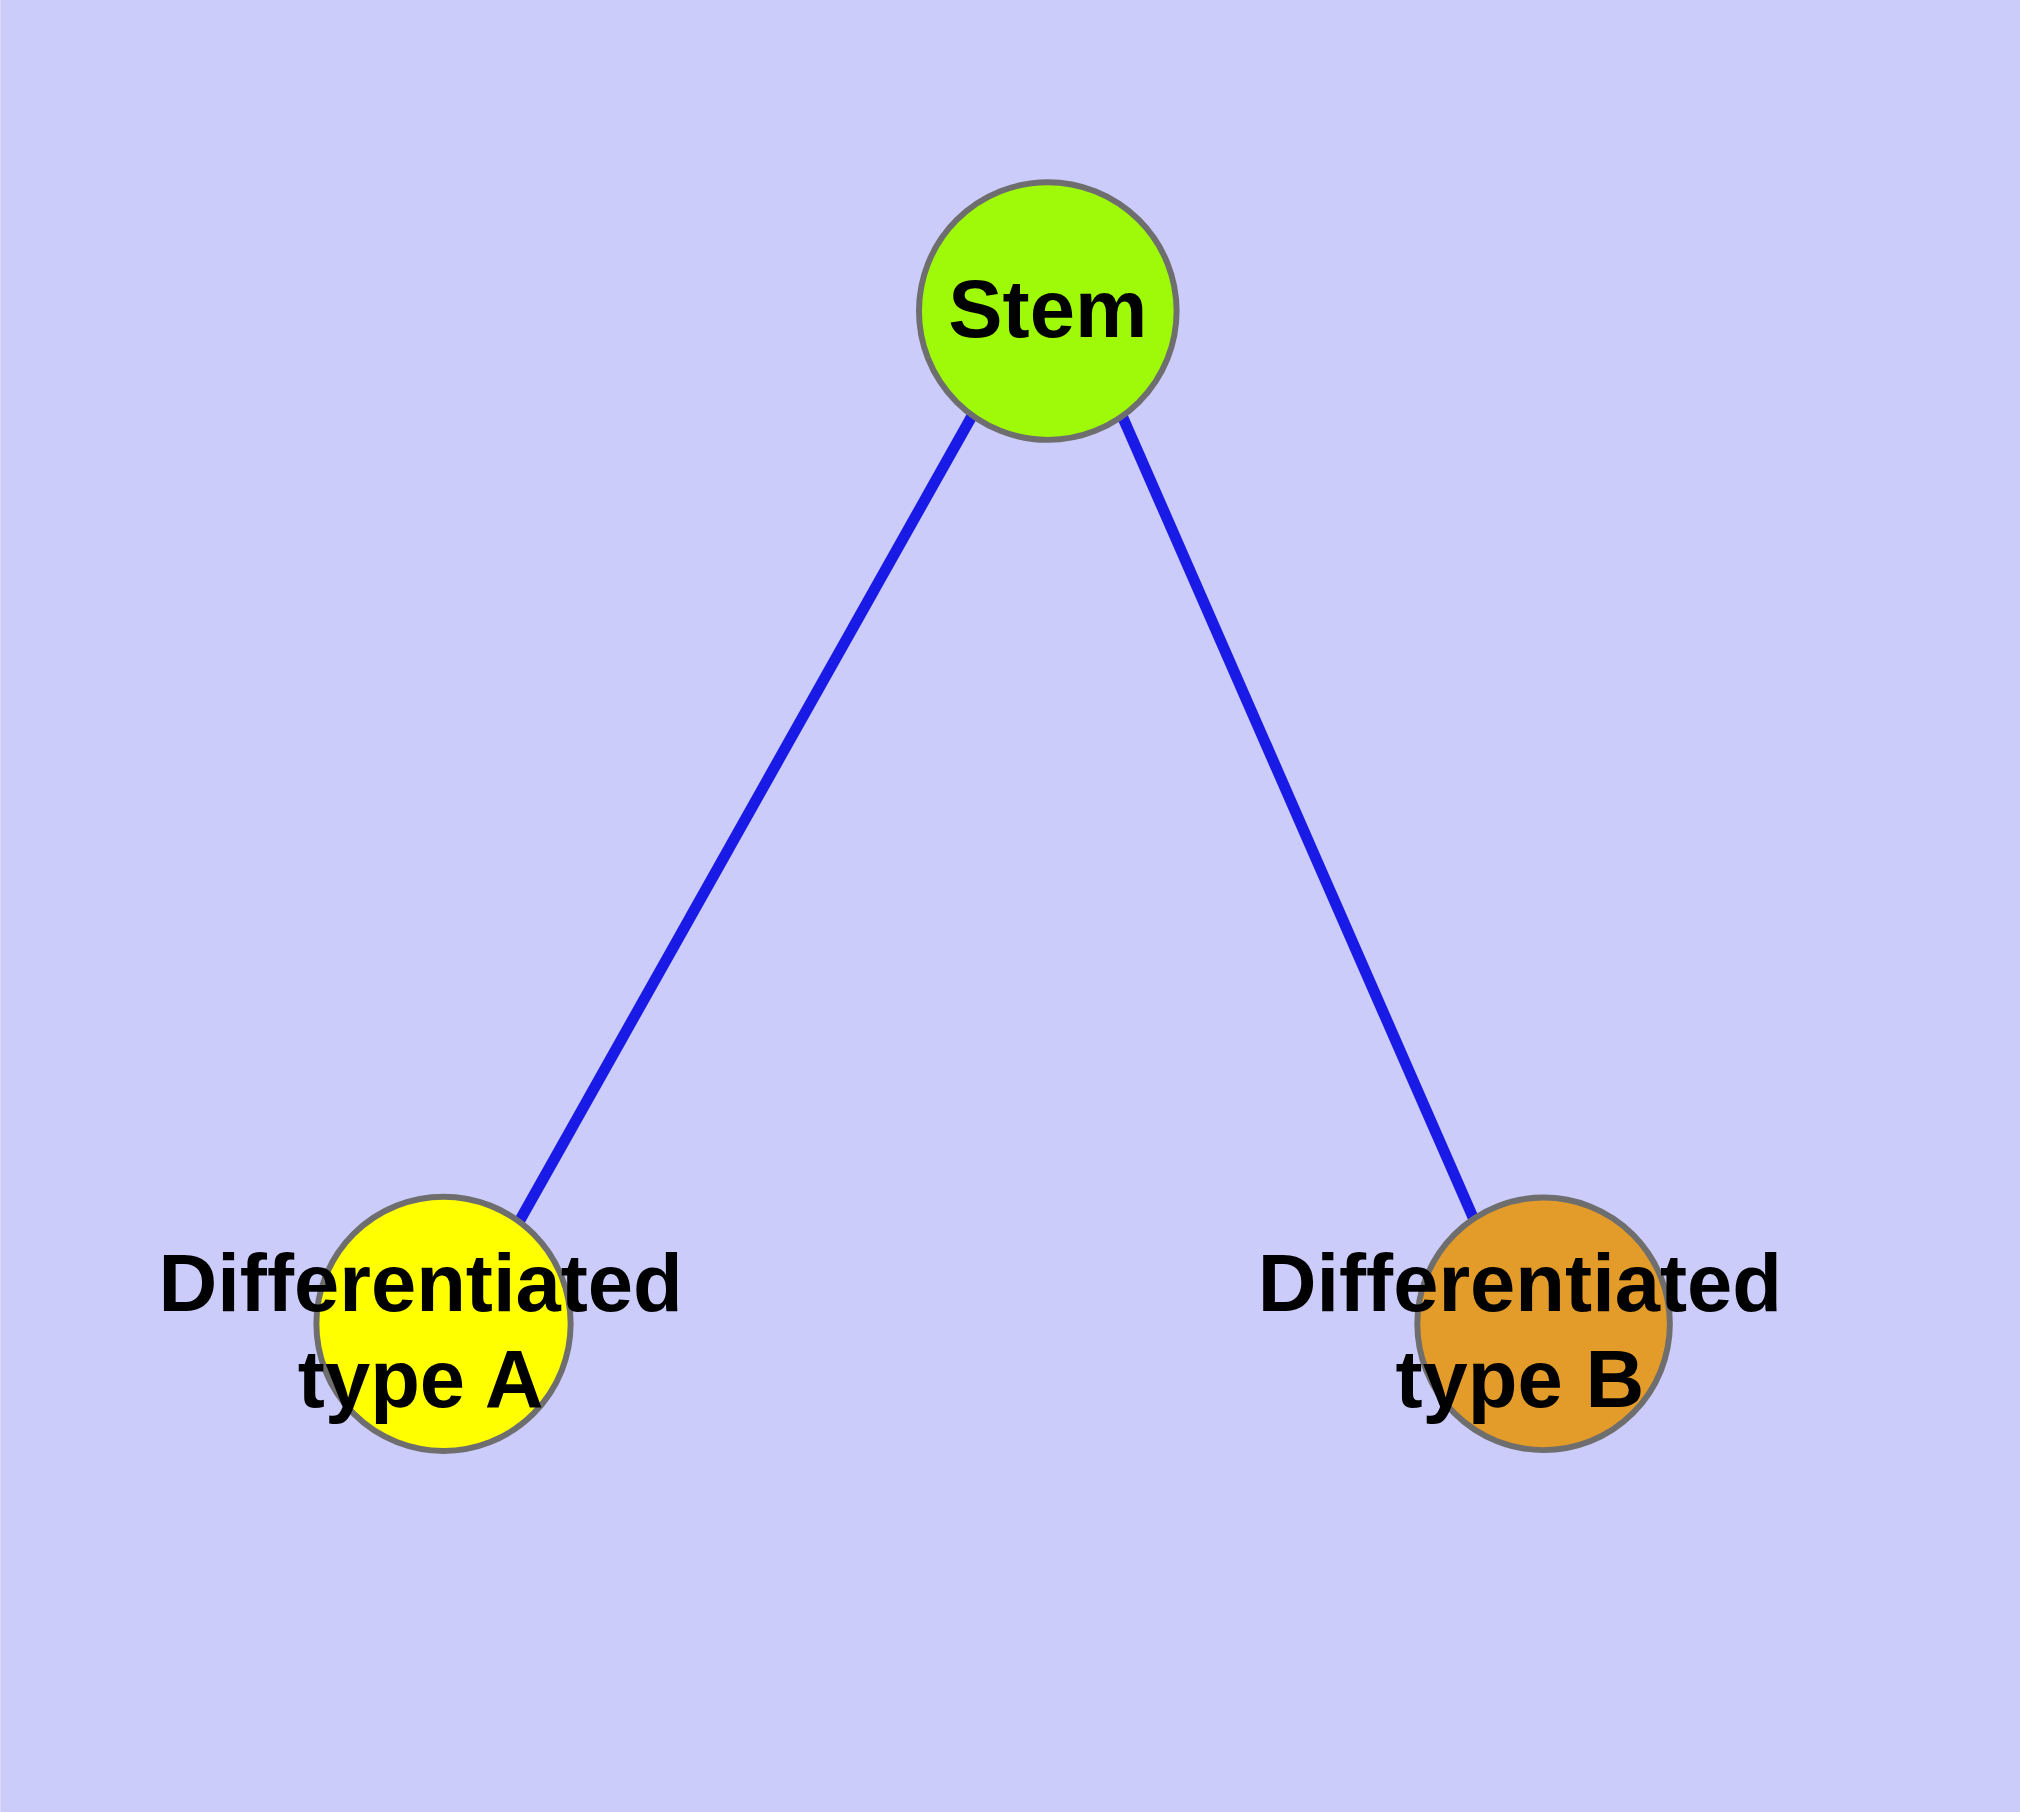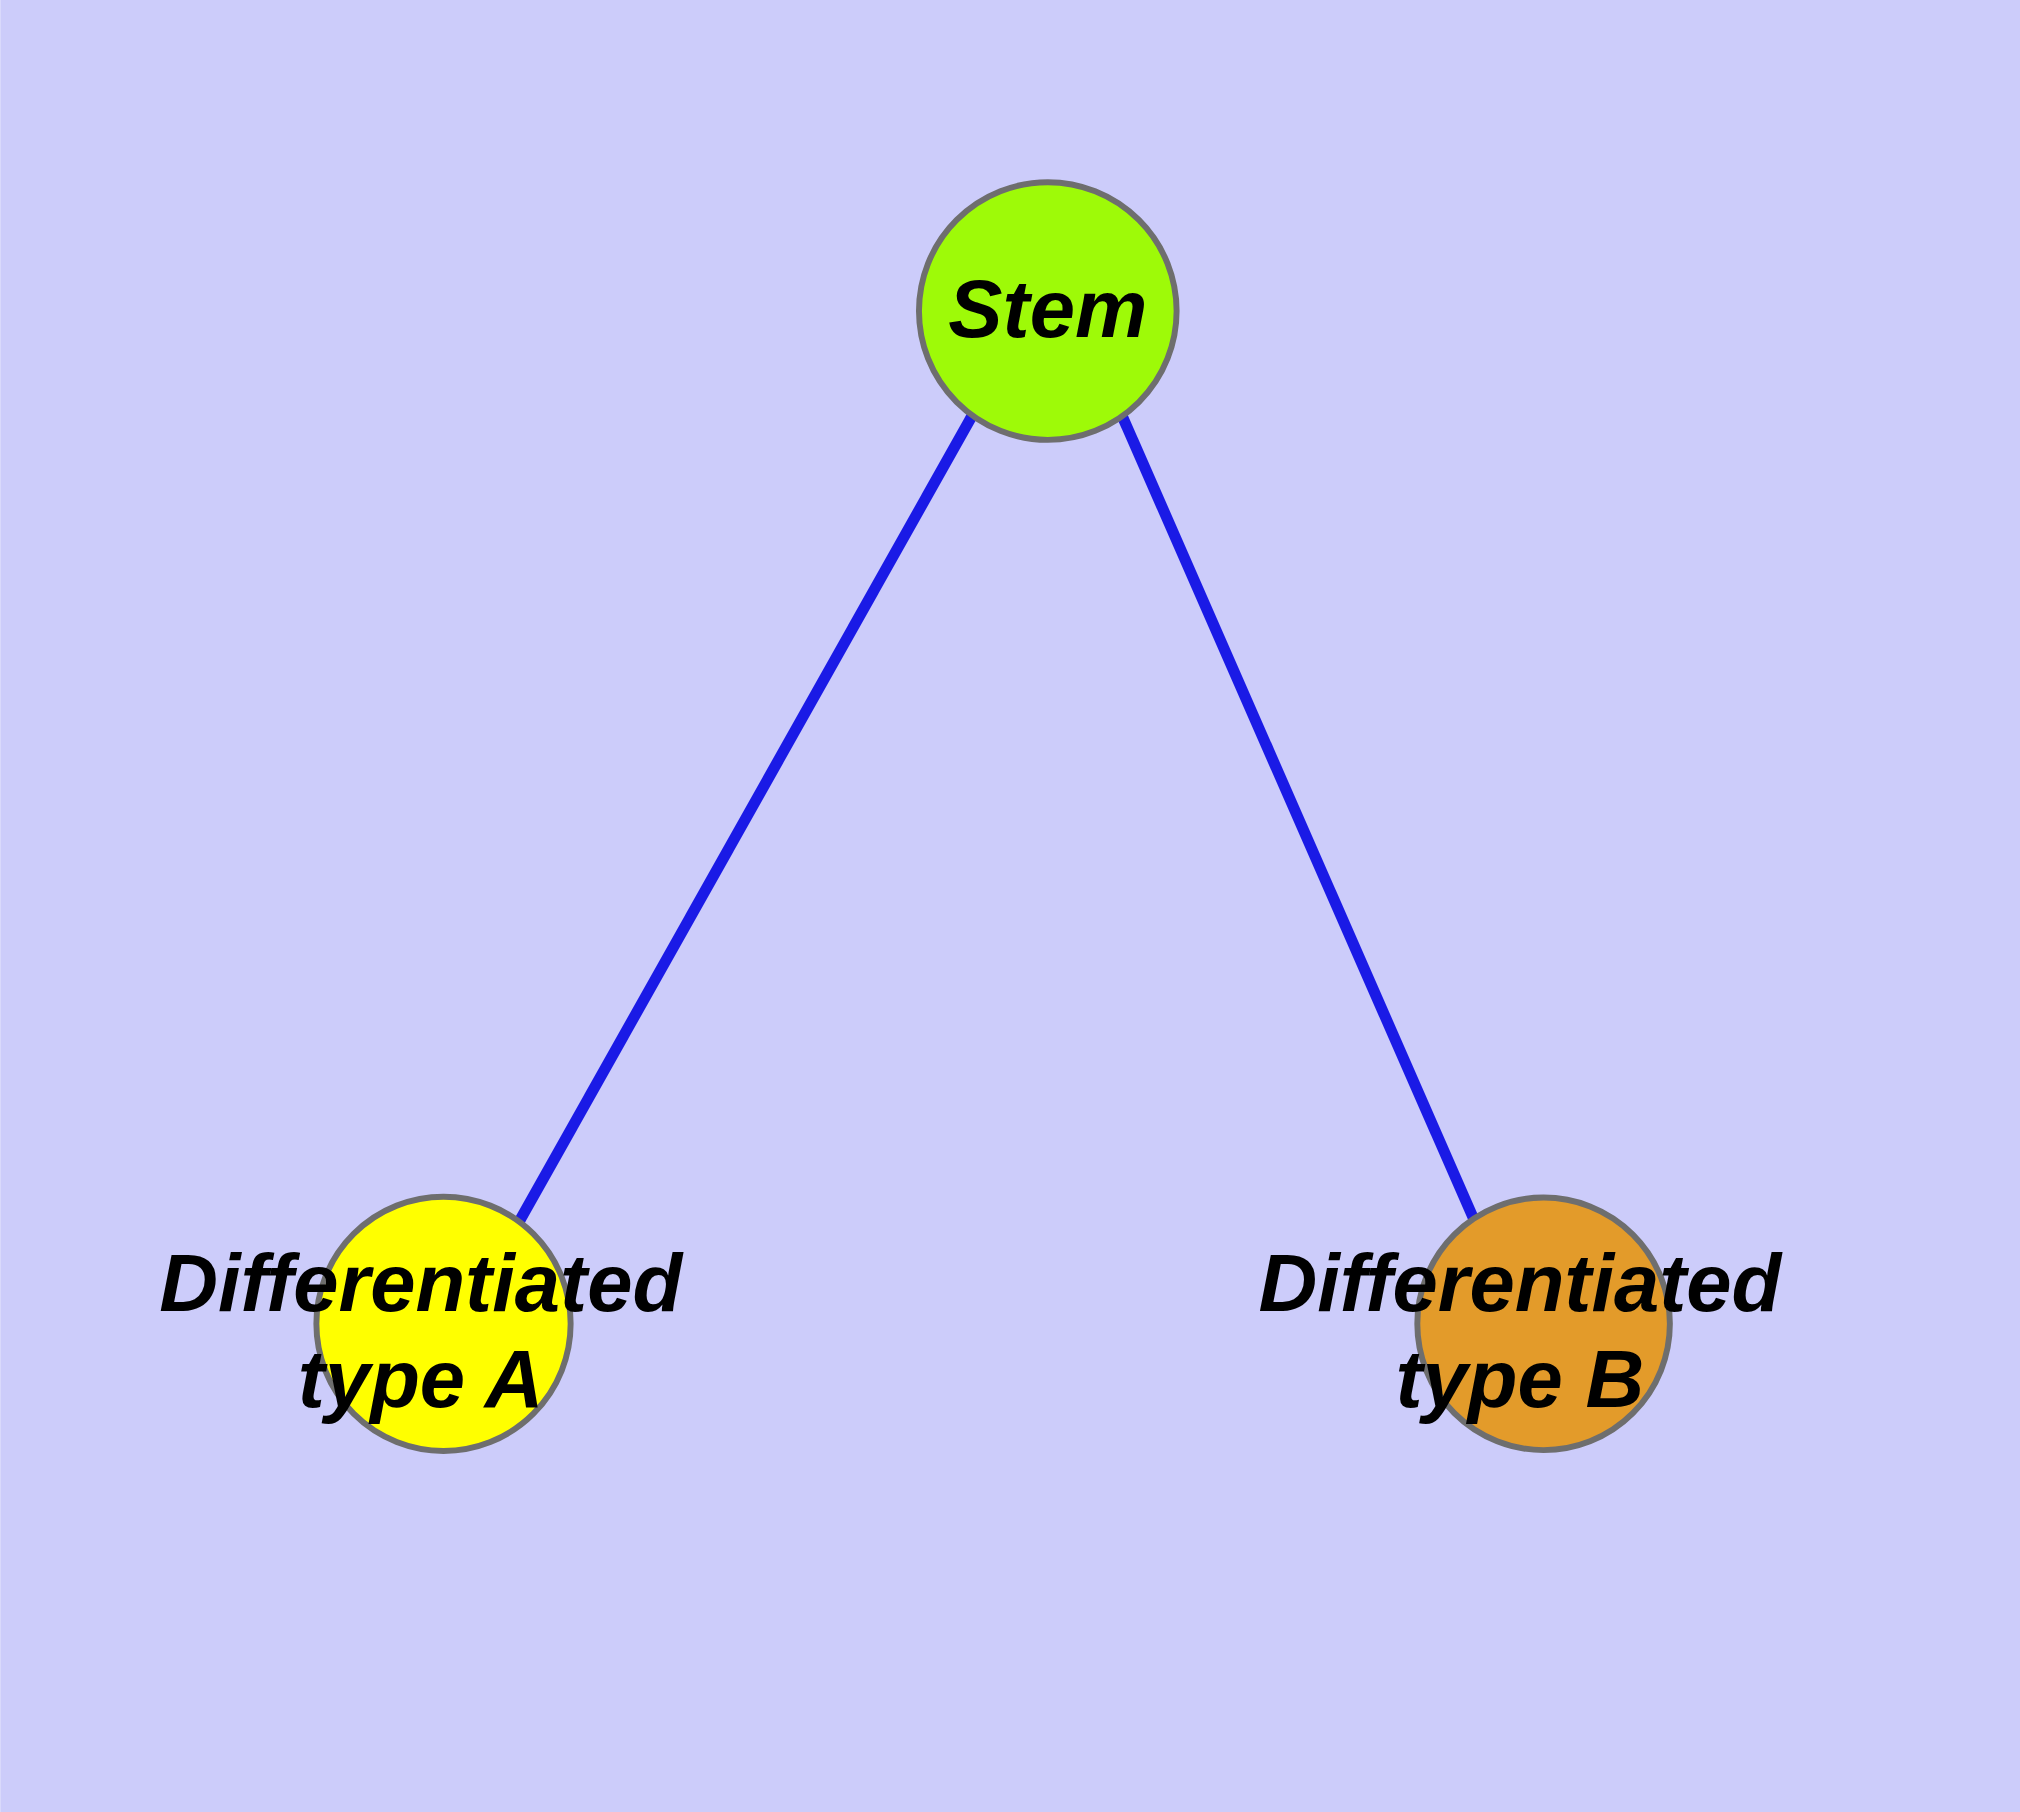--- a/index.html
+++ b/index.html
@@ -9,21 +9,20 @@
     background: #ffffff;
   }
   body {
     font-family: "Liberation Sans", sans-serif;
   }
   #canvas {
     position: relative;
     width: 2021px;
     height: 1812px;
     overflow: hidden;
-    font-style: italic;
   }
   #graph-svg {
     position: absolute;
     top: 0;
     left: 0;
     width: 2021px;
     height: 1812px;
     display: block;
   }
   .node-label {

